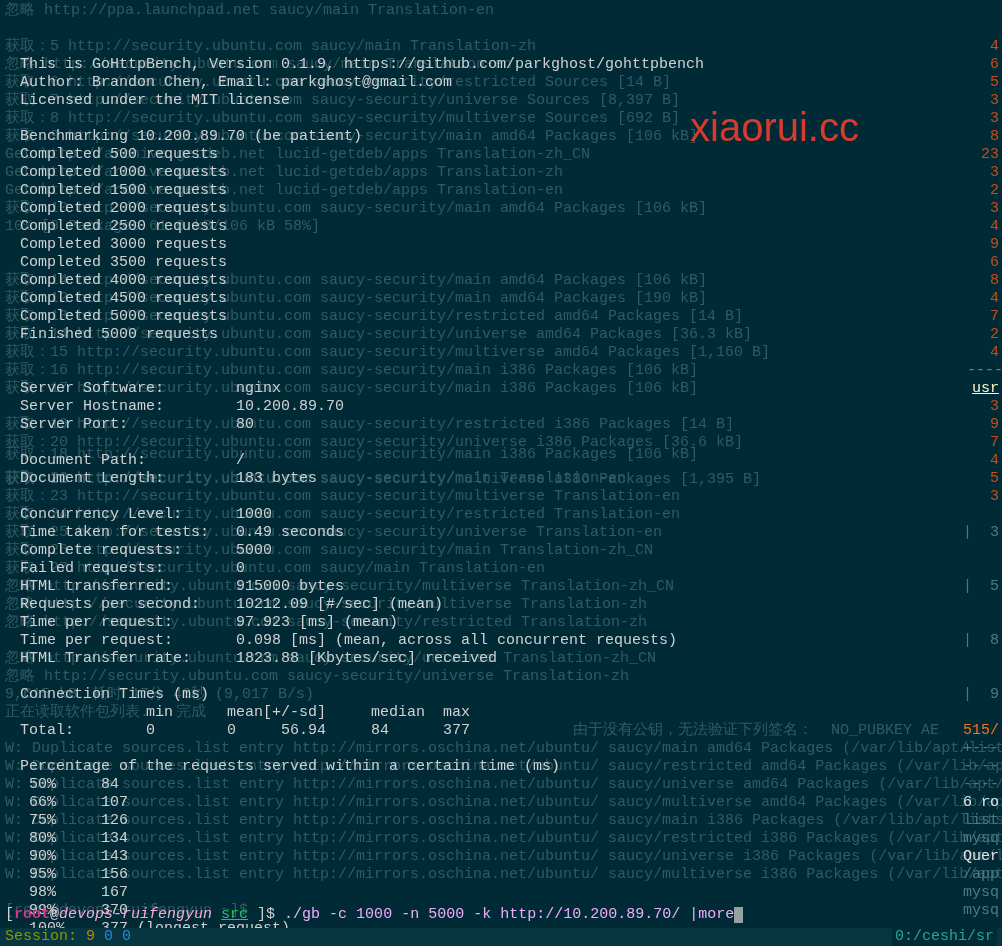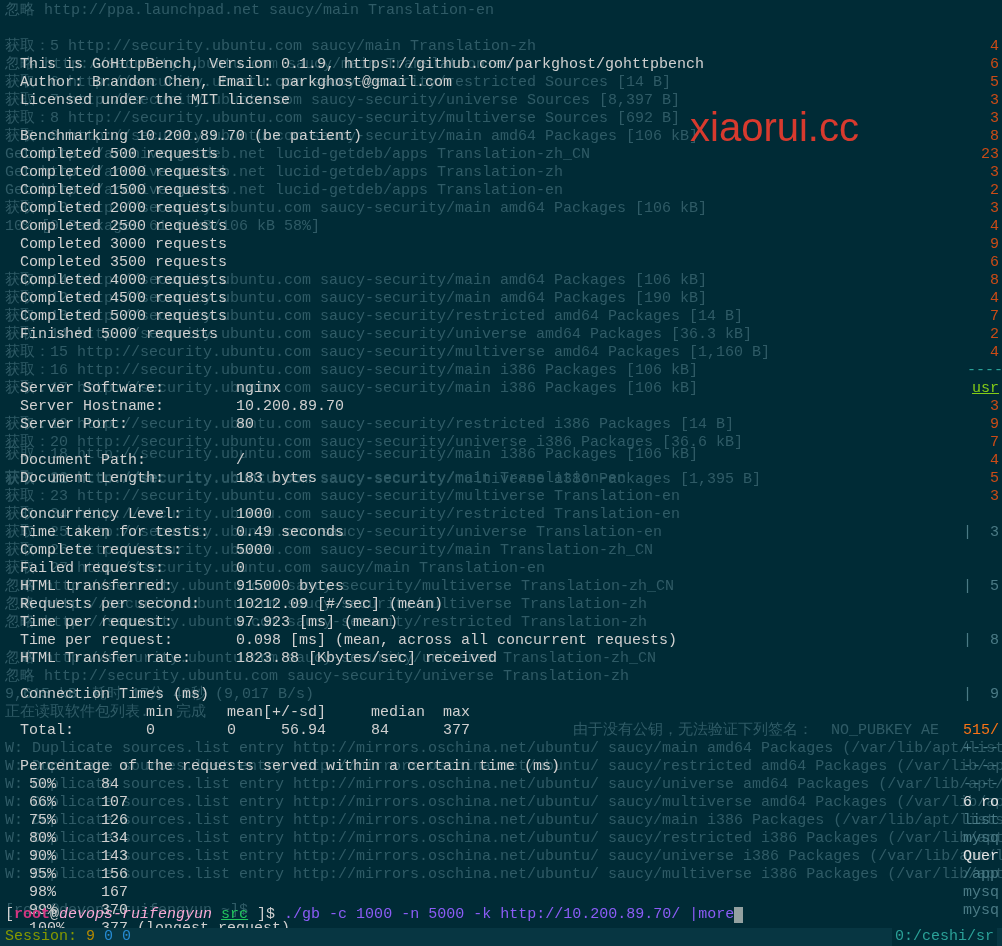--- a/index.html
+++ b/index.html
@@ -38,42 +38,42 @@
     font-family:"Segoe UI",Arial,sans-serif;
     font-size:40px;
     color:#d83a2e;
     font-weight:500;
   }
   .prompt { position:absolute; left:5px; bottom:22px; white-space:pre; }
   .prompt .br { color:#d0d0d0; }
   .prompt .root { color:#d33682; font-weight:bold; }
   .prompt .host { color:#f9a8d4;font-style:italic; }
   .prompt .src { color:#22c55e;text-decoration:underline; }
-  .prompt .cmd { color:#8b5cf6;font-family:Liberation Mono, monospace; }
+  .prompt .cmd { color:#f0abfc;font-family:Liberation Mono, monospace; }
   .cursor {
     display:inline-block;
     width:9px; height:16px;
     background:#93a1a1;
     vertical-align:text-bottom;
   }
   .statusbar {
     position:absolute;
     left:0; bottom:0;
     width:1002px;
     height:18px;
     background:#073642;
     color:#859900;
     padding:0 5px;
   }
   .statusbar .nums { color:#b58900; }
   .statusbar .zero { color:#268bd2; }
   .statusbar .path { float:right; color:#2aa198; background:#002b36; padding:0 3px;}
   .rt-num { color:#cb4b16; }
   .divider { color:#2aa198; }
-  .usr { color:#84cc16; text-decoration:underline; }
+  .usr { color:#fef9c3; text-decoration:underline; }
   .bgtxt { position:absolute; color:#2f5b66; white-space:pre; left:5px; }
 </style>
 </head>
 <body>
 
 <div id="bg-layer">
     <div class="bgtxt" style="top: 2px;">忽略 http://ppa.launchpad.net saucy/main Translation-en</div>
     <div class="bgtxt" style="top: 38px;">获取：5 http://security.ubuntu.com saucy/main Translation-zh</div>
     <div class="bgtxt" style="top: 56px;">忽略 http://security.ubuntu.com saucy/main Translation-en</div>
     <div class="bgtxt" style="top: 74px;">获取：6 http://security.ubuntu.com saucy-security/restricted Sources [14 B]</div>

